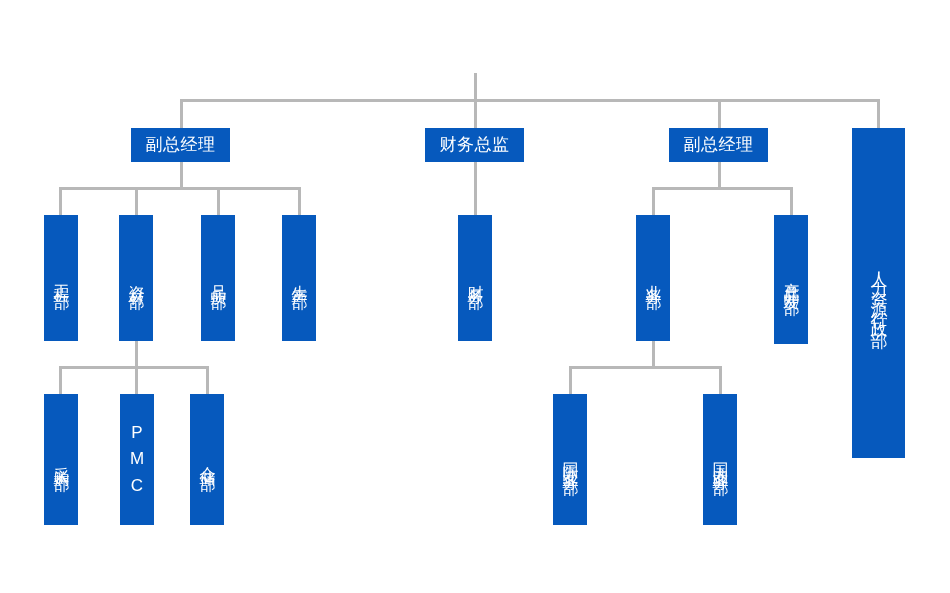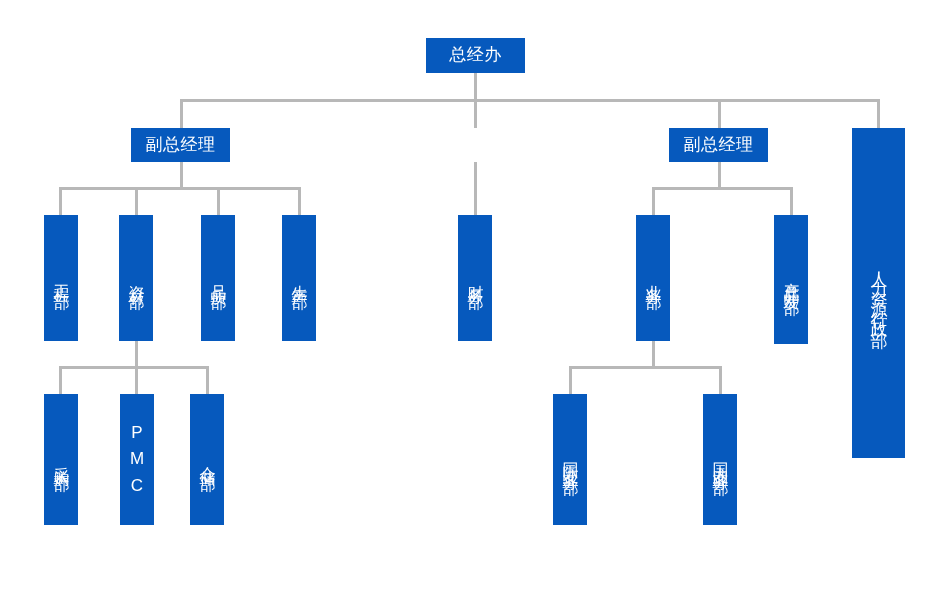--- a/index.html
+++ b/index.html
@@ -89,24 +89,24 @@
   <div class="conn h" style="left:59px;  top:366px; width:150px;"></div>
   <div class="conn v" style="left:59px;  top:366px; height:28px;"></div>
   <div class="conn v" style="left:135px; top:366px; height:28px;"></div>
   <div class="conn v" style="left:206px; top:366px; height:28px;"></div>
 
   <div class="conn v" style="left:652px; top:341px; height:26px;"></div>
   <div class="conn h" style="left:569px; top:366px; width:153px;"></div>
   <div class="conn v" style="left:569px; top:366px; height:28px;"></div>
   <div class="conn v" style="left:719px; top:366px; height:28px;"></div>
 
-  <div class="node horiz" style="left:426px; top:38px; width:99px; height:35px;">总经办</div>
 
   <div class="node horiz" style="left:131px; top:128px; width:99px; height:34px;">副总经理</div>
 
+  <div class="node horiz" style="left:425px; top:128px; width:99px; height:34px;">财务总监</div>
 
   <div class="node horiz" style="left:669px; top:128px; width:99px; height:34px;">副总经理</div>
 
   <div class="node vert tall" style="left:852px; top:128px; width:53px; height:330px;">人力资源行政部</div>
 
   <div class="node vert" style="left:44px; top:215px; width:34px; height:126px;">工程部</div>
 
   <div class="node vert" style="left:119px; top:215px; width:34px; height:126px;">资材部</div>
 
   <div class="node vert" style="left:201px; top:215px; width:34px; height:126px;">品质部</div>

